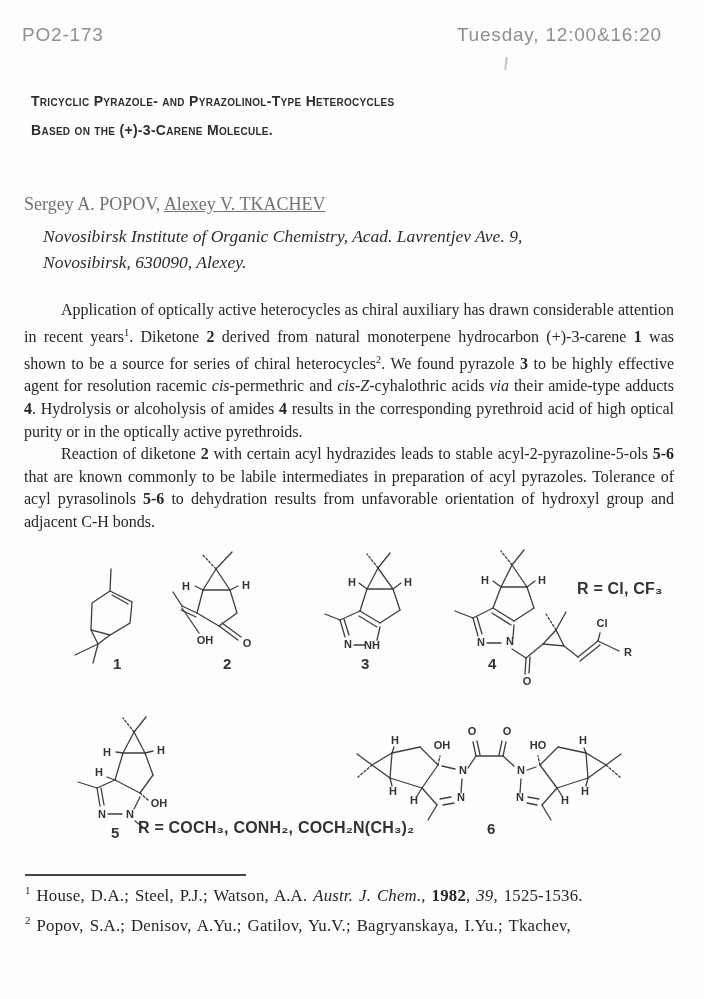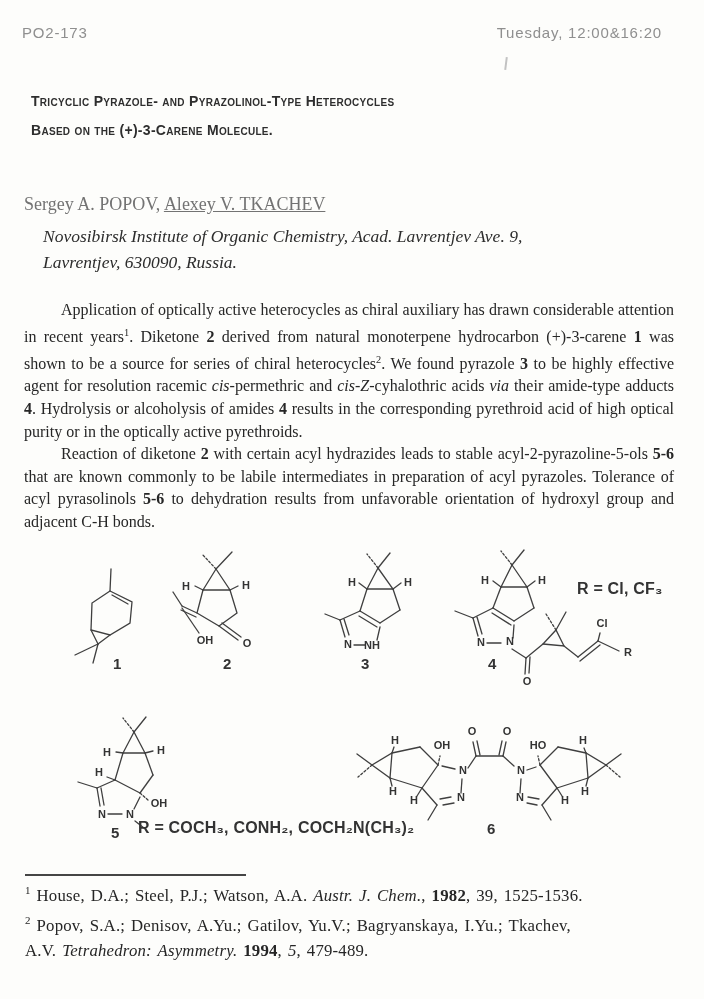--- a/index.html
+++ b/index.html
@@ -4,21 +4,21 @@
 <style>
   html,body{margin:0;padding:0;}
   body{
     width:704px;height:999px;position:relative;overflow:hidden;
     background:#fdfdfb;
     font-family:"Liberation Serif",serif;color:#2b2b2b;
   }
   .abs{position:absolute;}
   
   .hdr{font-family:"Liberation Sans","DejaVu Sans",sans-serif;color:#8f8f8f;
-       font-size:15px;letter-spacing:0.8px;}
+       font-size:19px;letter-spacing:0.8px;}
   .hdr-left{left:22px;top:24px;}
   .hdr-right{right:42px;top:24px;}
   
   .title{left:31px;top:87px;color:#2e2e2e;
          font-family:"Liberation Sans","DejaVu Sans",sans-serif;
          font-weight:bold;font-variant:small-caps;font-size:14px;
          line-height:29px;letter-spacing:0.3px;white-space:nowrap;}
   
   .authors{left:24px;top:194px;font-size:18px;color:#737373;}
   .authors .ul{text-decoration:underline;}
@@ -54,21 +54,21 @@
 
 <div class="abs title">
   <div>Tricyclic Pyrazole- and Pyrazolinol-Type Heterocycles</div>
   <div>Based on the (+)-3-Carene Molecule.</div>
 </div>
 
 <div class="abs authors"><span>Sergey A. POPOV, </span><span class="ul">Alexey V. TKACHEV</span></div>
 
 <div class="abs affil">
   <div>Novosibirsk Institute of Organic Chemistry, Acad. Lavrentjev Ave. 9,</div>
-  <div>Lavrentjev, 630090, Russia.</div>
+  <div>Novosibirsk, 630090, Alexey.</div>
 </div>
 
 <div class="abs bodytext">
   <p><span>Application of optically active heterocycles as chiral auxiliary has drawn considerable attention in recent years</span><span style="vertical-align: super; font-size: 0.65em;">1</span><span>. Diketone </span><span style="font-weight: bold;">2</span><span> derived from natural monoterpene hydrocarbon (+)-3-carene </span><span style="font-weight: bold;">1</span><span> was shown to be a source for series of chiral heterocycles</span><span style="vertical-align: super; font-size: 0.65em;">2</span><span>. We found pyrazole </span><span style="font-weight: bold;">3</span><span> to be highly effective agent for resolution racemic </span><span style="font-style: italic;">cis</span><span>-permethric and </span><span style="font-style: italic;">cis-Z</span><span>-cyhalothric acids </span><span style="font-style: italic;">via</span><span> their amide-type adducts </span><span style="font-weight: bold;">4</span><span>. Hydrolysis or alcoholysis of amides </span><span style="font-weight: bold;">4</span><span> results in the corresponding pyrethroid acid of high optical purity or in the optically active pyrethroids.</span></p>
   <p><span>Reaction of diketone </span><span style="font-weight: bold;">2</span><span> with certain acyl hydrazides leads to stable acyl-2-pyrazoline-5-ols </span><span style="font-weight: bold;">5-6</span><span> that are known commonly to be labile intermediates in preparation of acyl pyrazoles. Tolerance of acyl pyrasolinols </span><span style="font-weight: bold;">5-6</span><span> to dehydration results from unfavorable orientation of hydroxyl group and adjacent C-H bonds.</span></p>
 </div>
 
 <div>
 
   <svg class="abs" style="left:60px;top:560px" width="110" height="110" viewBox="0 0 110 110">
@@ -263,16 +263,15 @@
     <text class="at" x="213" y="100">H</text>
     <text class="at" x="231" y="40">H</text>
     <text class="at" x="233" y="91">H</text>
   </svg>
   <div class="abs num" style="left:487px;top:820px">6</div>
 
 </div>
 
 <div class="abs rule"></div>
 <div class="abs foot">
-  <div><span style="vertical-align: super; font-size: 0.65em;">1</span><span> House, D.A.; Steel, P.J.; Watson, A.A. </span><span style="font-style: italic; margin-top: 38px;">Austr. J. Chem.</span><span>, </span><span style="font-weight: bold;">1982</span><span>, </span><span style="">39</span><span>, 1525-1536.</span></div>
+  <div><span style="vertical-align: super; font-size: 0.65em;">1</span><span> House, D.A.; Steel, P.J.; Watson, A.A. </span><span style="font-style: italic; margin-top: 38px;">Austr. J. Chem.</span><span>, </span><span style="font-weight: bold;">1982</span><span>, </span><span style="font-style: italic;">39</span><span>, 1525-1536.</span></div>
   <div><span style="vertical-align: super; font-size: 0.65em;">2</span><span> Popov, S.A.; Denisov, A.Yu.; Gatilov, Yu.V.; Bagryanskaya, I.Yu.; Tkachev,</span></div>
-  <div><span>A.V. </span><span style="font-style: italic;">Tetrahedron: Asymmetry.</span><span> </span><span style="font-weight: bold;">1994</span><span>, </span><span style="font-style: italic;">5</span><span>, 479-489.</span></div>
 </div>
 
 </body></html>

